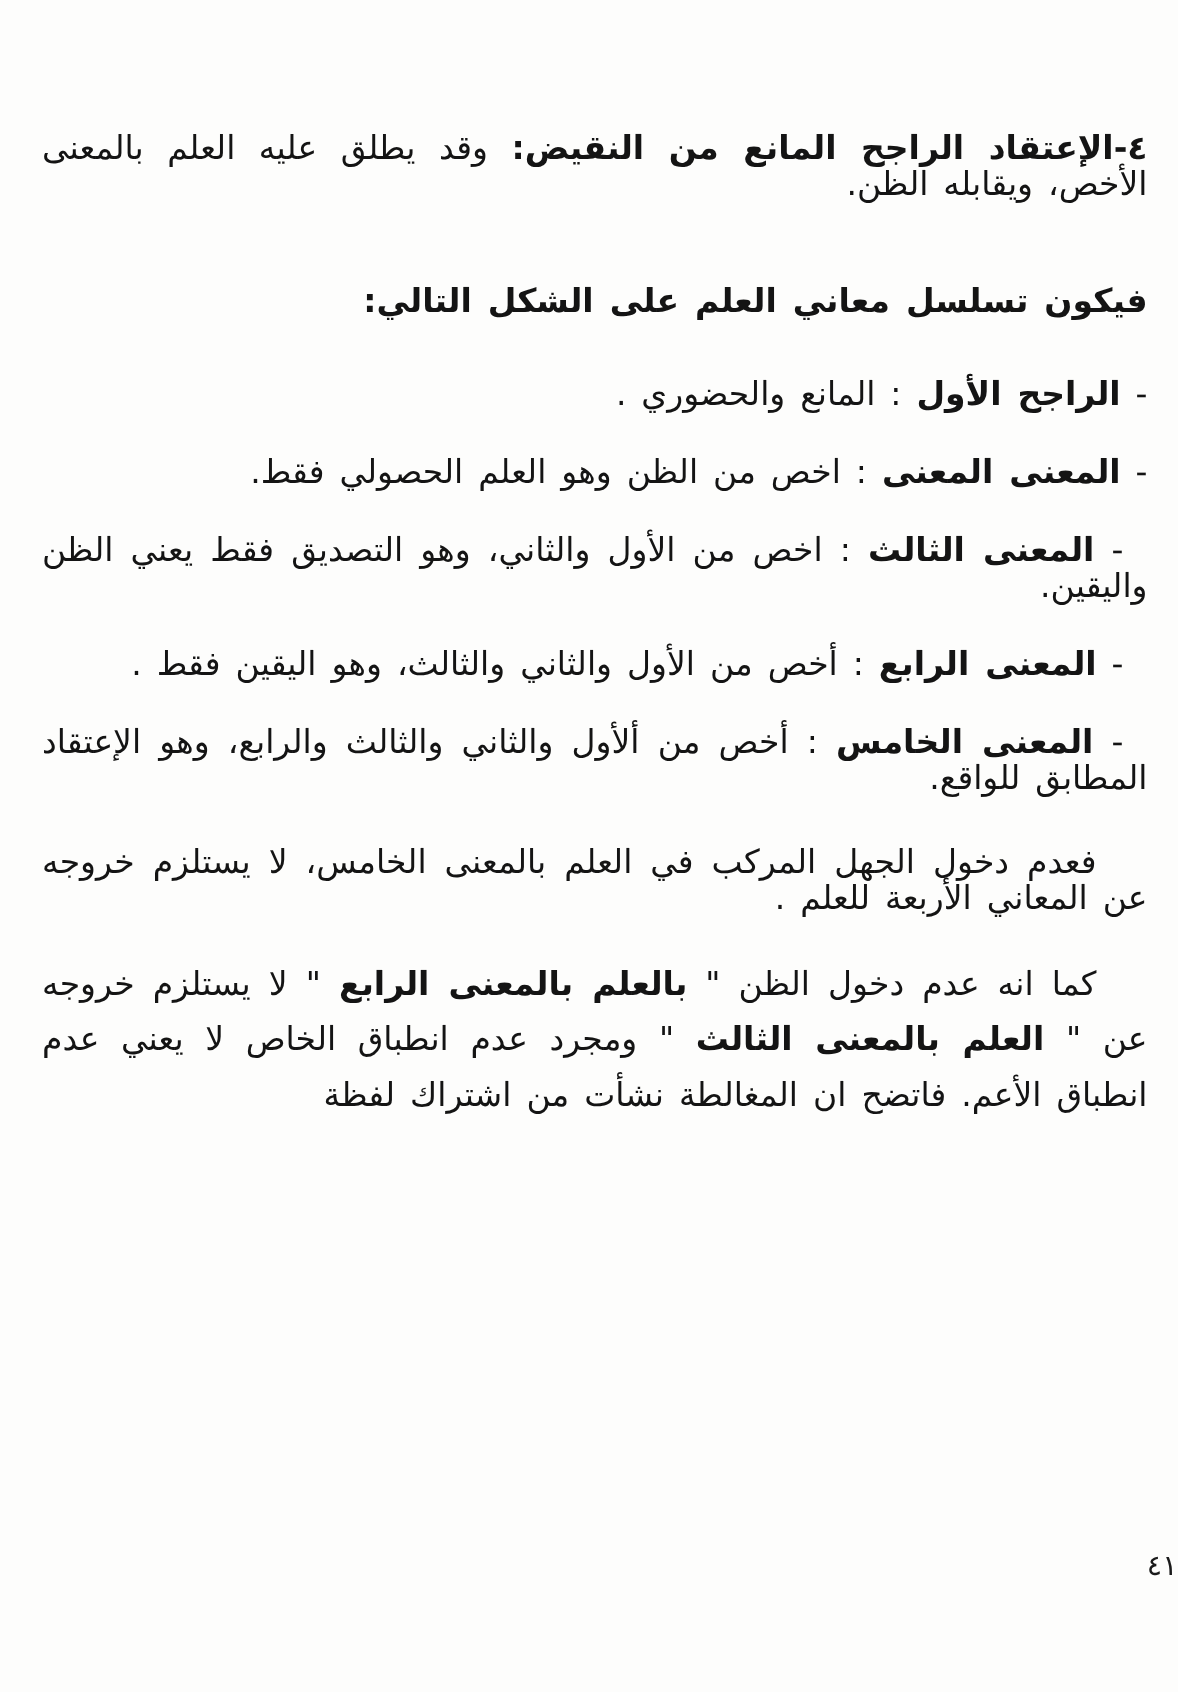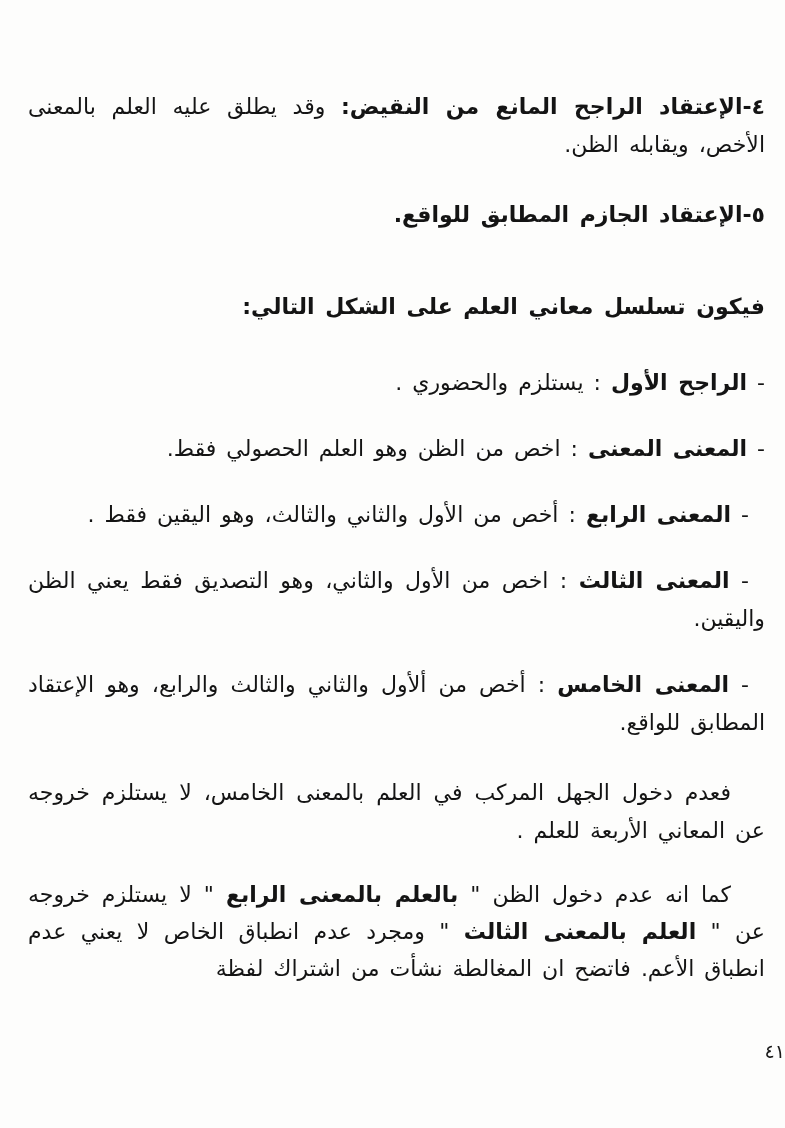--- a/index.html
+++ b/index.html
@@ -18,21 +18,21 @@
   .page {
     position: relative;
     width: 785px;
     height: 1128px;
     box-sizing: border-box;
     padding: 88px 20px 0 28px;
   }
   p {
     margin: 0;
     font-size: 22px;
-    line-height: 38px;
+    line-height: 24px;
     text-align: justify;
     text-align-last: right;
     word-spacing: 3px;
   }
   .b { font-weight: bold; }
   .clause-4   { margin-top: 0; }
   .clause-5   { margin-top: 32px; }
   .intro      { margin-top: 54px; }
   .m-item-1   { margin-top: 38px; }
   .m-item     { margin-top: 28px; }
@@ -50,31 +50,30 @@
     text-indent: 0;
   }
 </style>
 </head>
 <body>
 
 <div class="page">
 
   <p class="clause-4"><span class="b">٤-الإعتقاد الراجح المانع من النقيض:</span><span> وقد يطلق عليه العلم بالمعنى الأخص، ويقابله الظن.</span></p>
 
-  <p class="clause-5"><span class="b">٥-الإعتقاد الجازم المطابق للواقع.</span></p>
 
   <p class="intro b">فيكون تسلسل معاني العلم على الشكل التالي:</p>
 
-  <p class="m-item-1"><span>- </span><span class="b">الراجح الأول</span><span> : يستلزم والحضوري .</span></p>
+  <p class="m-item-1"><span>- </span><span class="b">الراجح الأول</span><span> : المانع والحضوري .</span></p>
 
   <p class="m-item"><span>- </span><span class="b">المعنى المعنى</span><span> : اخص من الظن وهو العلم الحصولي فقط.</span></p>
 
+  <p class="m-item m-indent"><span>- </span><span class="b">المعنى الثالث</span><span> : اخص من الأول والثاني، وهو التصديق فقط يعني الظن واليقين.</span></p>
+
   <p class="m-item m-indent"><span>- </span><span class="b">المعنى الرابع</span><span> : أخص من الأول والثاني والثالث، وهو اليقين فقط .</span></p>
-
-  <p class="m-item m-indent"><span>- </span><span class="b">المعنى الثالث</span><span> : اخص من الأول والثاني، وهو التصديق فقط يعني الظن واليقين.</span></p>
 
   <p class="m-item m-indent"><span>- </span><span class="b">المعنى الخامس</span><span> : أخص من ألأول والثاني والثالث والرابع، وهو الإعتقاد المطابق للواقع.</span></p>
 
   <p class="para-a">فعدم دخول الجهل المركب في العلم بالمعنى الخامس، لا يستلزم خروجه عن المعاني الأربعة للعلم .</p>
 
   <p class="para-b"><span>كما انه عدم دخول الظن " </span><span class="b">بالعلم بالمعنى الرابع</span><span> " لا يستلزم خروجه عن " </span><span class="b">العلم بالمعنى الثالث</span><span> " ومجرد عدم انطباق الخاص لا يعني عدم انطباق الأعم. فاتضح ان المغالطة نشأت من اشتراك لفظة</span></p>
 
   <p class="page-number">٤١</p>
 
 </div>

